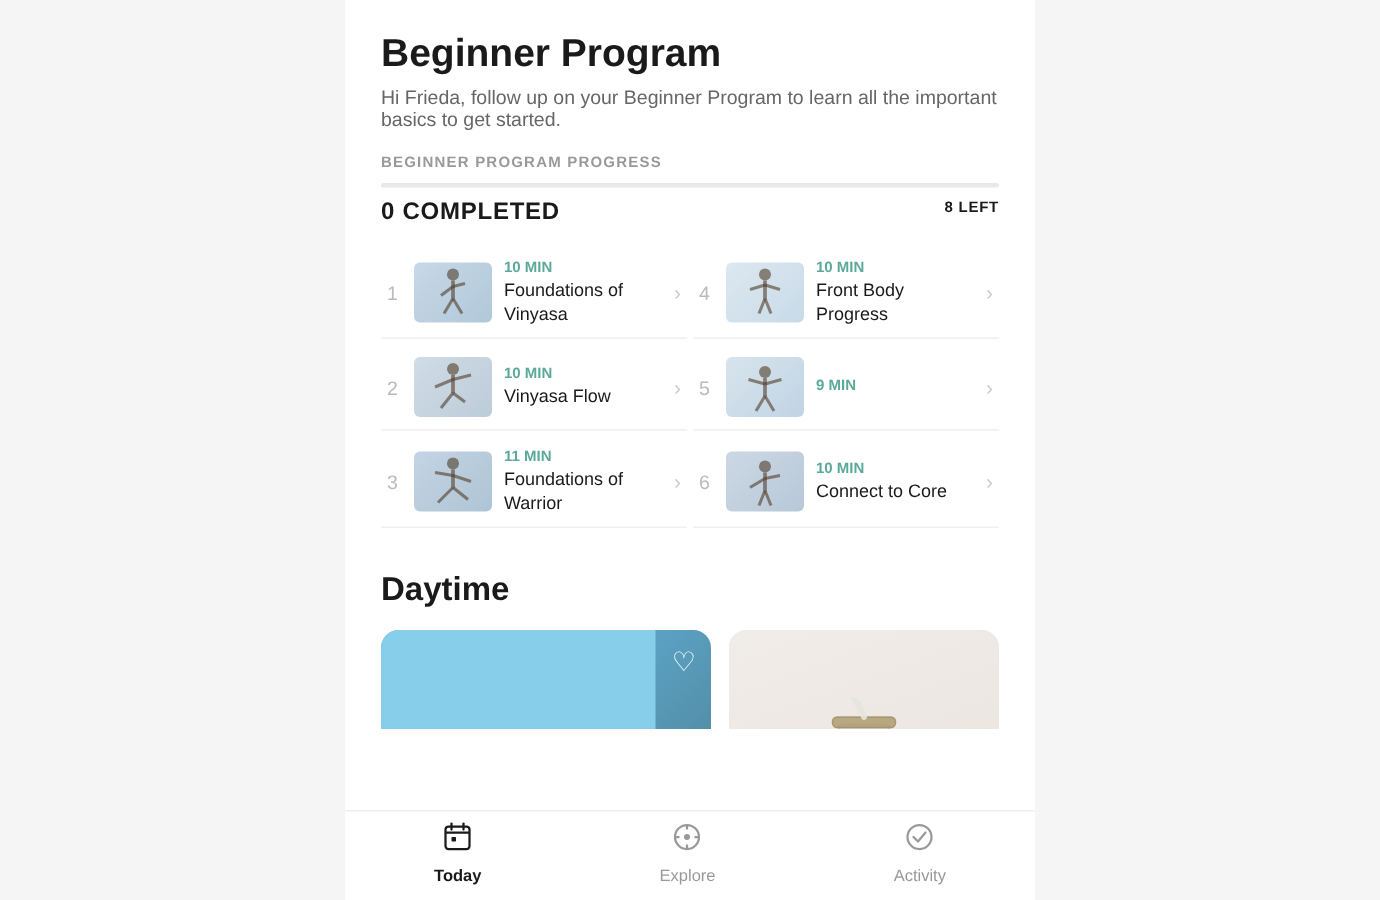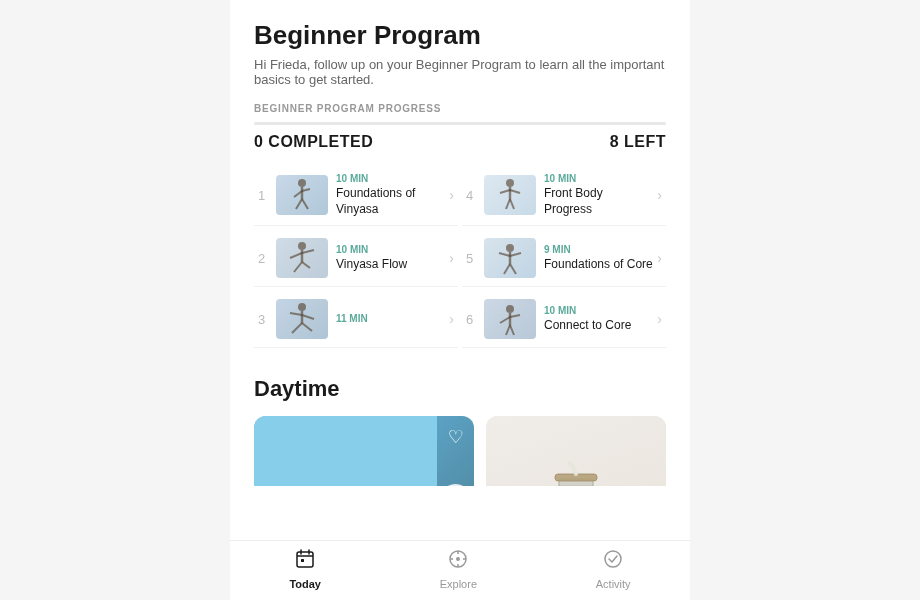--- a/index.html
+++ b/index.html
@@ -61,21 +61,21 @@
       margin-bottom: 14px;
     }
     .progress-completed {
       font-size: 16px;
       font-weight: 600;
       color: #1a1a1a;
       letter-spacing: 0.5px;
       text-transform: uppercase;
     }
     .progress-left {
-      font-size: 16px;
+      font-size: 10px;
       font-weight: 600;
       color: #1a1a1a;
       letter-spacing: 0.5px;
       text-transform: uppercase;
     }
     .lessons-grid {
       display: grid;
       grid-template-columns: 1fr 1fr;
       gap: 4px;
       margin-bottom: 24px;
@@ -353,39 +353,39 @@
             <circle cx="26" cy="10" r="4" fill="rgba(80,60,40,0.6)"></circle>
             <line x1="26" y1="14" x2="26" y2="26" stroke="rgba(80,60,40,0.6)" stroke-width="2.5"></line>
             <line x1="26" y1="18" x2="15" y2="15" stroke="rgba(80,60,40,0.6)" stroke-width="2"></line>
             <line x1="26" y1="18" x2="37" y2="15" stroke="rgba(80,60,40,0.6)" stroke-width="2"></line>
             <line x1="26" y1="26" x2="20" y2="36" stroke="rgba(80,60,40,0.6)" stroke-width="2"></line>
             <line x1="26" y1="26" x2="32" y2="36" stroke="rgba(80,60,40,0.6)" stroke-width="2"></line>
           </svg>
         </div>
         <div class="lesson-info">
           <div class="lesson-duration">9 MIN</div>
-          <div class="lesson-title">Foundations of Core</div>
         </div>
         <span class="lesson-chevron">›</span>
       </div>
 
       <div class="lesson-item">
         <span class="lesson-number">3</span>
         <div class="lesson-thumb figure-bg-3">
           <svg class="yoga-figure" viewBox="0 0 52 40" xmlns="http://www.w3.org/2000/svg">
             <circle cx="26" cy="8" r="4" fill="rgba(80,60,40,0.6)"></circle>
             <line x1="26" y1="12" x2="26" y2="24" stroke="rgba(80,60,40,0.6)" stroke-width="2.5"></line>
             <line x1="26" y1="16" x2="14" y2="14" stroke="rgba(80,60,40,0.6)" stroke-width="2"></line>
             <line x1="26" y1="16" x2="38" y2="20" stroke="rgba(80,60,40,0.6)" stroke-width="2"></line>
             <line x1="26" y1="24" x2="16" y2="34" stroke="rgba(80,60,40,0.6)" stroke-width="2"></line>
             <line x1="26" y1="24" x2="36" y2="32" stroke="rgba(80,60,40,0.6)" stroke-width="2"></line>
           </svg>
         </div>
         <div class="lesson-info">
           <div class="lesson-duration">11 MIN</div>
+          <div class="lesson-title">Foundations of Warrior</div>
         </div>
         <span class="lesson-chevron">›</span>
       </div>
 
       <div class="lesson-item">
         <span class="lesson-number">6</span>
         <div class="lesson-thumb figure-bg-6">
           <svg class="yoga-figure" viewBox="0 0 52 40" xmlns="http://www.w3.org/2000/svg">
             <circle cx="26" cy="10" r="4" fill="rgba(80,60,40,0.6)"></circle>
             <line x1="26" y1="14" x2="26" y2="26" stroke="rgba(80,60,40,0.6)" stroke-width="2.5"></line>

